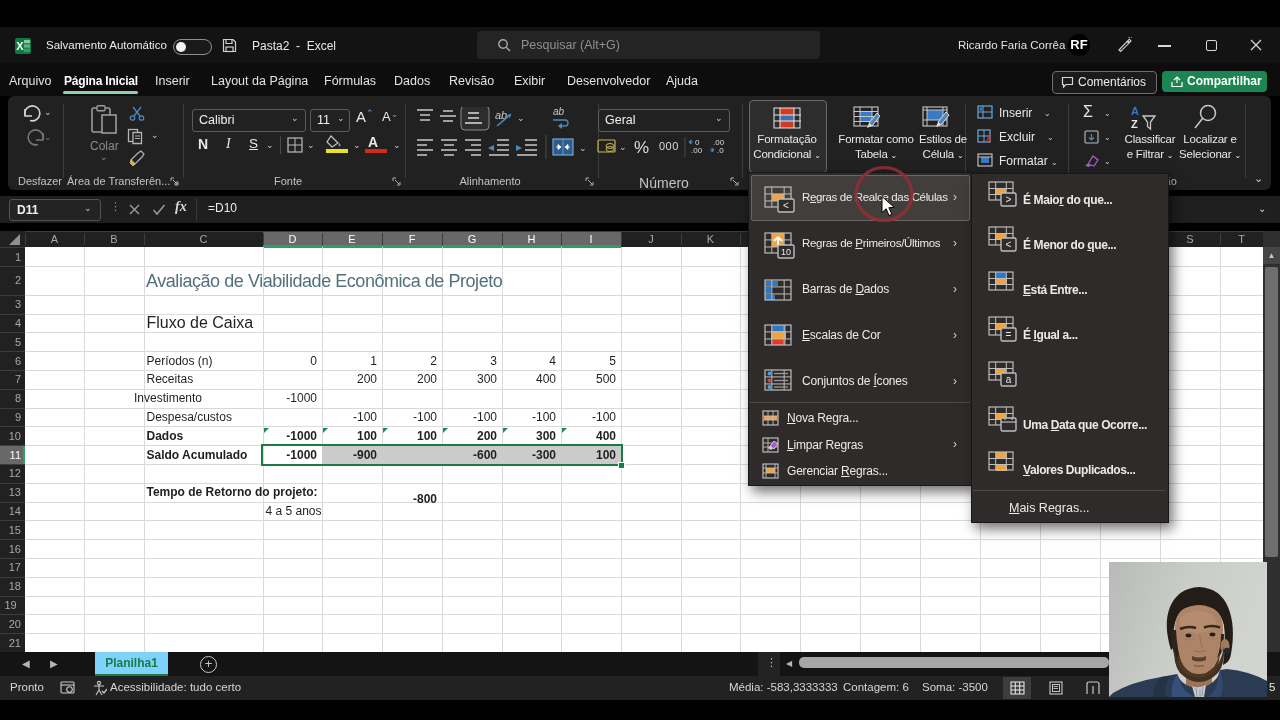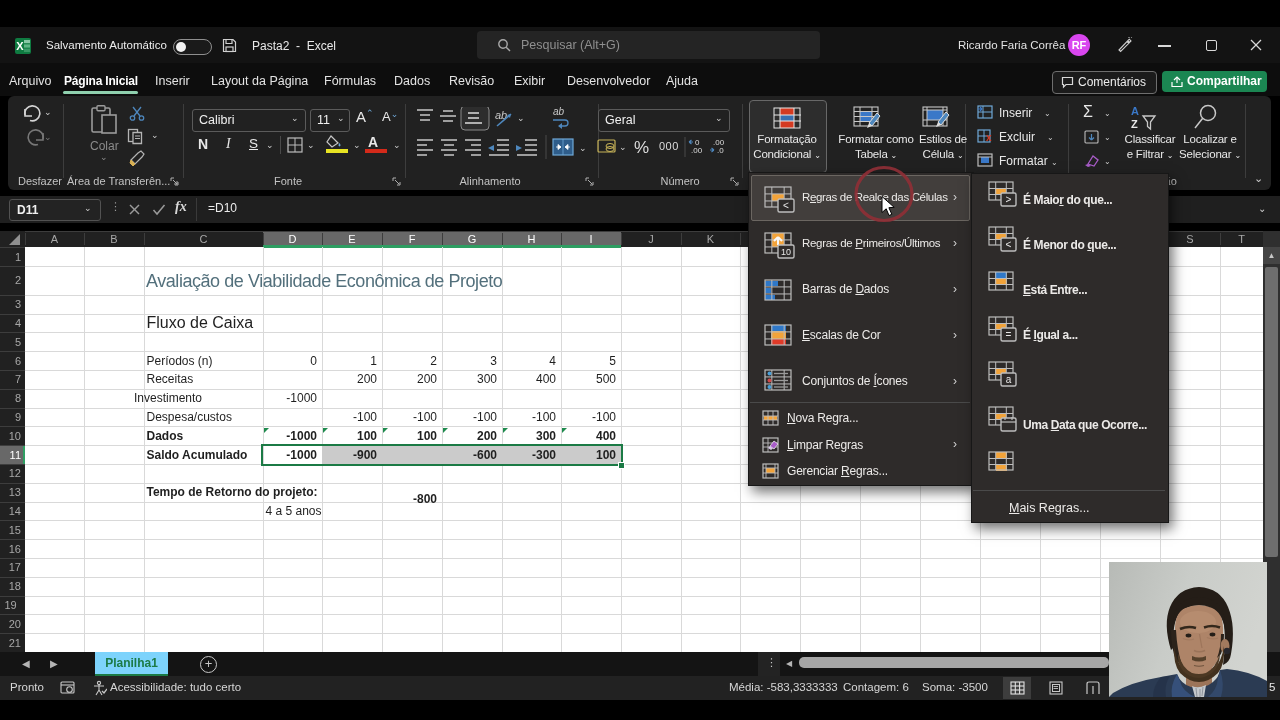--- a/index.html
+++ b/index.html
@@ -33,21 +33,21 @@
   <div class="tx" style="left:252px;top:12px;font-size:12px;color:#e8e8e8;">Pasta2&nbsp;&nbsp;-&nbsp;&nbsp;Excel</div>
 
   <div class="ab" style="left:477px;top:4px;width:343px;height:28px;background:#242424;border-radius:4px;">
     <svg class="ab" style="left:20px;top:7px;" width="14" height="14" viewBox="0 0 14 14">
       <circle cx="6" cy="6" r="4.2" fill="none" stroke="#a8a8a8" stroke-width="1.4"></circle>
       <line x1="9.2" y1="9.2" x2="13" y2="13" stroke="#a8a8a8" stroke-width="1.4"></line>
     </svg>
     <div class="tx" style="left:44px;top:7px;font-size:12.5px;color:#8f8f8f;">Pesquisar (Alt+G)</div>
   </div>
   <div class="tx" style="left:958px;top:12px;font-size:11.5px;color:#e2e2e2;">Ricardo Faria Corrêa</div>
-  <div class="ab" style="left:1068px;top:7px;width:22px;height:22px;border-radius:50%;background:#d946ef;color:#fff;font-size:11px;font-weight:bold;text-align:center;line-height:22px;">RF</div>
+  <div class="ab" style="left:1068px;top:7px;width:22px;height:22px;border-radius:50%;background:#000000;color:#fff;font-size:13px;font-weight:bold;text-align:center;line-height:22px;">RF</div>
 
   <svg class="ab" style="left:1116px;top:9px;" width="17" height="17" viewBox="0 0 17 17">
     <path d="M3 14 L11 5.5 L12.8 7.3 L4.6 15.4 Z M11.8 4.7 L13.3 3.2 L15 5 L13.5 6.5 Z" fill="none" stroke="#cfcfcf" stroke-width="1.1"></path>
     <line x1="12.5" y1="1" x2="13.5" y2="2" stroke="#cfcfcf" stroke-width="1"></line>
     <line x1="15.3" y1="1.2" x2="15.8" y2="1.8" stroke="#cfcfcf" stroke-width="1"></line>
   </svg>
   <div class="ab" style="left:1158px;top:18px;width:13px;height:1.6px;background:#d8d8d8;"></div>
   <div class="ab" style="left:1206px;top:13px;width:9px;height:9px;border:1.3px solid #d8d8d8;border-radius:2px;"></div>
   <svg class="ab" style="left:1250px;top:12px;" width="12" height="12" viewBox="0 0 12 12">
     <line x1="1" y1="1" x2="11" y2="11" stroke="#d8d8d8" stroke-width="1.3"></line>
@@ -348,21 +348,21 @@
       <path d="M1 1 h3 M1 1 v3 M8 8 h-3 M8 8 v-3 M3 3 l4 4 M7 7 v-3 M7 7 h-3" stroke="#b0b0b0" stroke-width="1"></path>
     </svg>
   <div class="tx" style="left:240px;top:79px;width:80px;text-align:center;font-size:11px;color:#c3c3c3;">Fonte</div>
   <svg class="ab" style="left:384px;top:81px;" width="9" height="9" viewBox="0 0 9 9">
       <path d="M1 1 h3 M1 1 v3 M8 8 h-3 M8 8 v-3 M3 3 l4 4" stroke="#b0b0b0" stroke-width="1"></path>
     </svg>
   <div class="tx" style="left:440px;top:79px;width:84px;text-align:center;font-size:11px;color:#c3c3c3;">Alinhamento</div>
   <svg class="ab" style="left:577px;top:81px;" width="9" height="9" viewBox="0 0 9 9">
       <path d="M1 1 h3 M1 1 v3 M8 8 h-3 M8 8 v-3 M3 3 l4 4" stroke="#b0b0b0" stroke-width="1"></path>
     </svg>
-  <div class="tx" style="left:630px;top:79px;width:84px;text-align:center;font-size:11px;color:#c3c3c3;">Número</div>
+  <div class="tx" style="left:614px;top:79px;width:84px;text-align:center;font-size:14px;color:#c3c3c3;">Número</div>
   <svg class="ab" style="left:722px;top:81px;" width="9" height="9" viewBox="0 0 9 9">
       <path d="M1 1 h3 M1 1 v3 M8 8 h-3 M8 8 v-3 M3 3 l4 4" stroke="#b0b0b0" stroke-width="1"></path>
     </svg>
   <div class="tx" style="left:810px;top:79px;width:84px;text-align:center;font-size:11px;color:#c3c3c3;">Estilo</div>
   <div class="tx" style="left:968px;top:79px;width:84px;text-align:center;font-size:11px;color:#c3c3c3;">Células</div>
   <div class="tx" style="left:1110px;top:79px;width:84px;text-align:center;font-size:11px;color:#c3c3c3;">Edição</div>
 </div>
 
 <div class="ab" id="fbar" style="left:0;top:196px;width:1280px;height:27px;background:#1f1f1f;">
   <div class="ab" style="left:9px;top:3px;width:90px;height:20px;border:1px solid #525252;border-radius:3px;background:#232323;">
@@ -737,20 +737,21 @@
 <div class="tx" style="left:1023px;top:403px;height:45px;line-height:45px;font-size:12px;font-weight:bold;letter-spacing:-0.4px;color:#eceae8;">Uma <u>D</u>ata que Ocorre...</div>
 <svg class="ab" style="left:988px;top:451px;" width="34" height="32" viewBox="0 0 34 32">
       <rect x="8" y="1" width="11" height="7" fill="#f2a33a"></rect>
       <rect x="8" y="13" width="11" height="7" fill="#f2a33a"></rect>
       <rect x="1" y="1" width="24" height="18" fill="none" stroke="#bdbdbd" stroke-width="1.2"></rect>
       <line x1="7.7" y1="1" x2="7.7" y2="19" stroke="#bdbdbd" stroke-width="1"></line>
       <line x1="18.3" y1="1" x2="18.3" y2="19" stroke="#bdbdbd" stroke-width="1"></line>
       <line x1="1" y1="7.5" x2="25" y2="7.5" stroke="#bdbdbd" stroke-width="1"></line>
       <line x1="1" y1="13.5" x2="25" y2="13.5" stroke="#bdbdbd" stroke-width="1"></line>
     </svg>
+<div class="tx" style="left:1023px;top:448px;height:45px;line-height:45px;font-size:12px;font-weight:bold;letter-spacing:-0.4px;color:#eceae8;"><u>V</u>alores Duplicados...</div>
 <div class="ab" style="left:973px;top:490px;width:192px;height:1px;background:#4a4a4a;"></div>
 <div class="tx" style="left:1009px;top:496px;height:24px;line-height:24px;font-size:12.5px;color:#eceae8;"><u>M</u>ais Regras...</div>
 <svg class="ab" style="left:850px;top:162px;" width="70" height="70" viewBox="0 0 70 70">
       <ellipse cx="34" cy="32" rx="28" ry="26.5" fill="none" stroke="#8e2f36" stroke-width="3.2" opacity="0.92"></ellipse>
     </svg>
 <svg class="ab" style="left:881px;top:196px;" width="15" height="22" viewBox="0 0 15 22">
       <path d="M1 0.5 L1 16.5 L5.2 12.8 L8 19.5 L10.8 18.3 L7.9 11.7 L13.2 11.3 Z" fill="#fff" stroke="#000" stroke-width="1"></path>
     </svg>
 </div>
 

